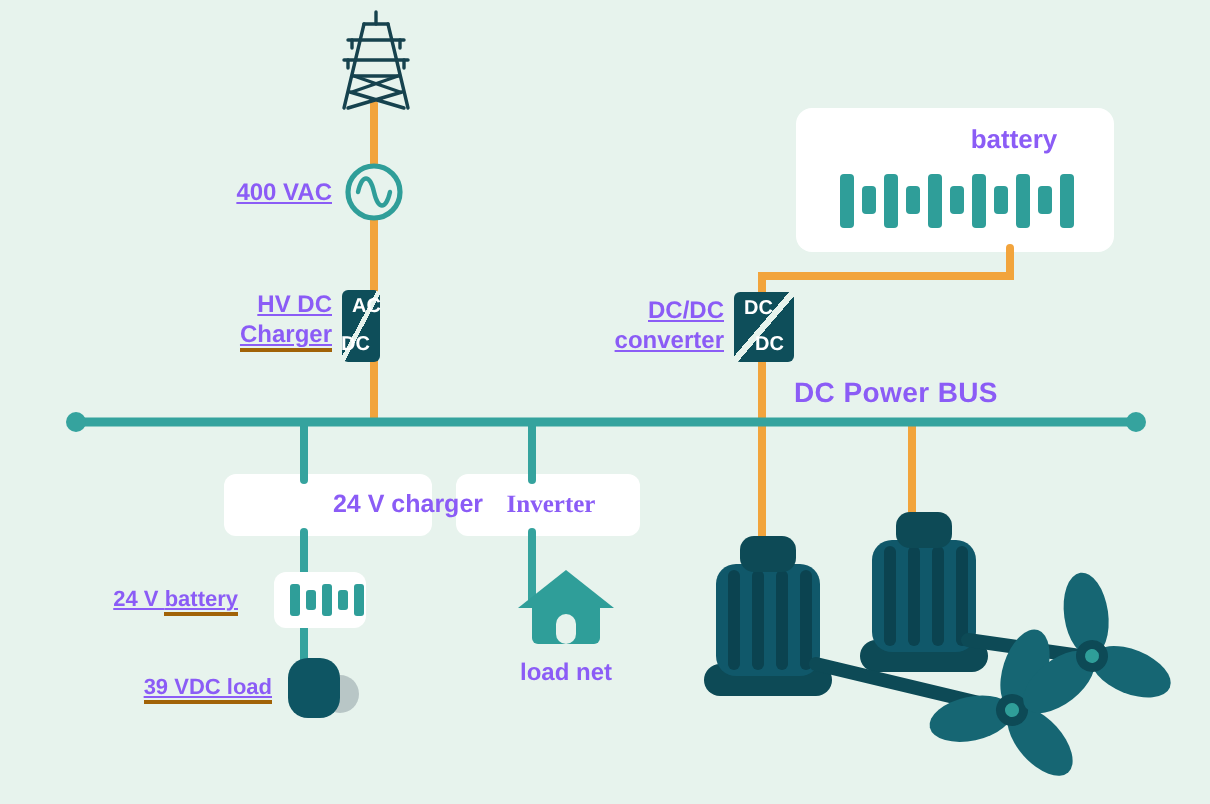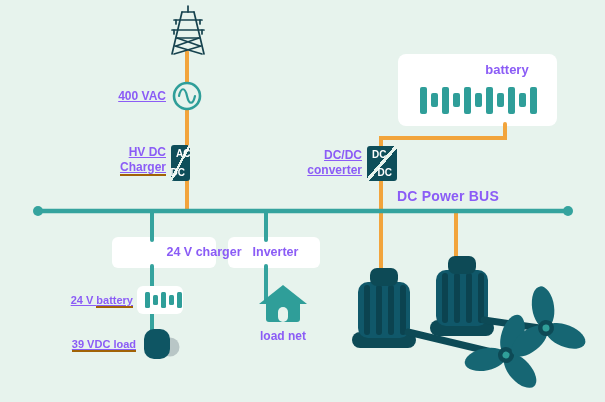--- a/index.html
+++ b/index.html
@@ -154,23 +154,23 @@
     <span class="t">DC</span>
     <span class="b">DC</span>
   </div>
 
   <div class="lbl bus-lbl" style="left:397px; top:189px;">DC Power BUS</div>
 
   <div class="lbl center" style="left:452px; top:62px; width:110px; font-size:13px;">battery</div>
 
   <div class="lbl center" style="left:112px; top:245px; width:104px; font-size:12.5px;margin-left:40px;">24 V charger</div>
 
-  <div class="lbl center" style="left:228px; top:245px; width:95px; font-size:12.5px;">Inverter</div>
+  <div class="lbl center" style="left:228px; top:245px; width:95px; font-size:12.5px;font-family:Liberation Serif, serif;">Inverter</div>
 
-  <div class="lbl right sm" style="left:50px; top:293px; width:83px;"><span>24 V </span><span class="redline">battery</span></div>
+  <div class="lbl right sm" style="left:36px; top:293px; width:83px;"><span>24 V </span><span class="redline">battery</span></div>
 
   <div class="lbl right sm" style="left:46px; top:337px; width:90px;"><span class="redline">39 VDC load</span></div>
 
   <div class="lbl center" style="left:239px; top:328px; width:88px; line-height:16px;">
     <div>load net</div>
   </div>
 
 </div>
 
 </body></html>

